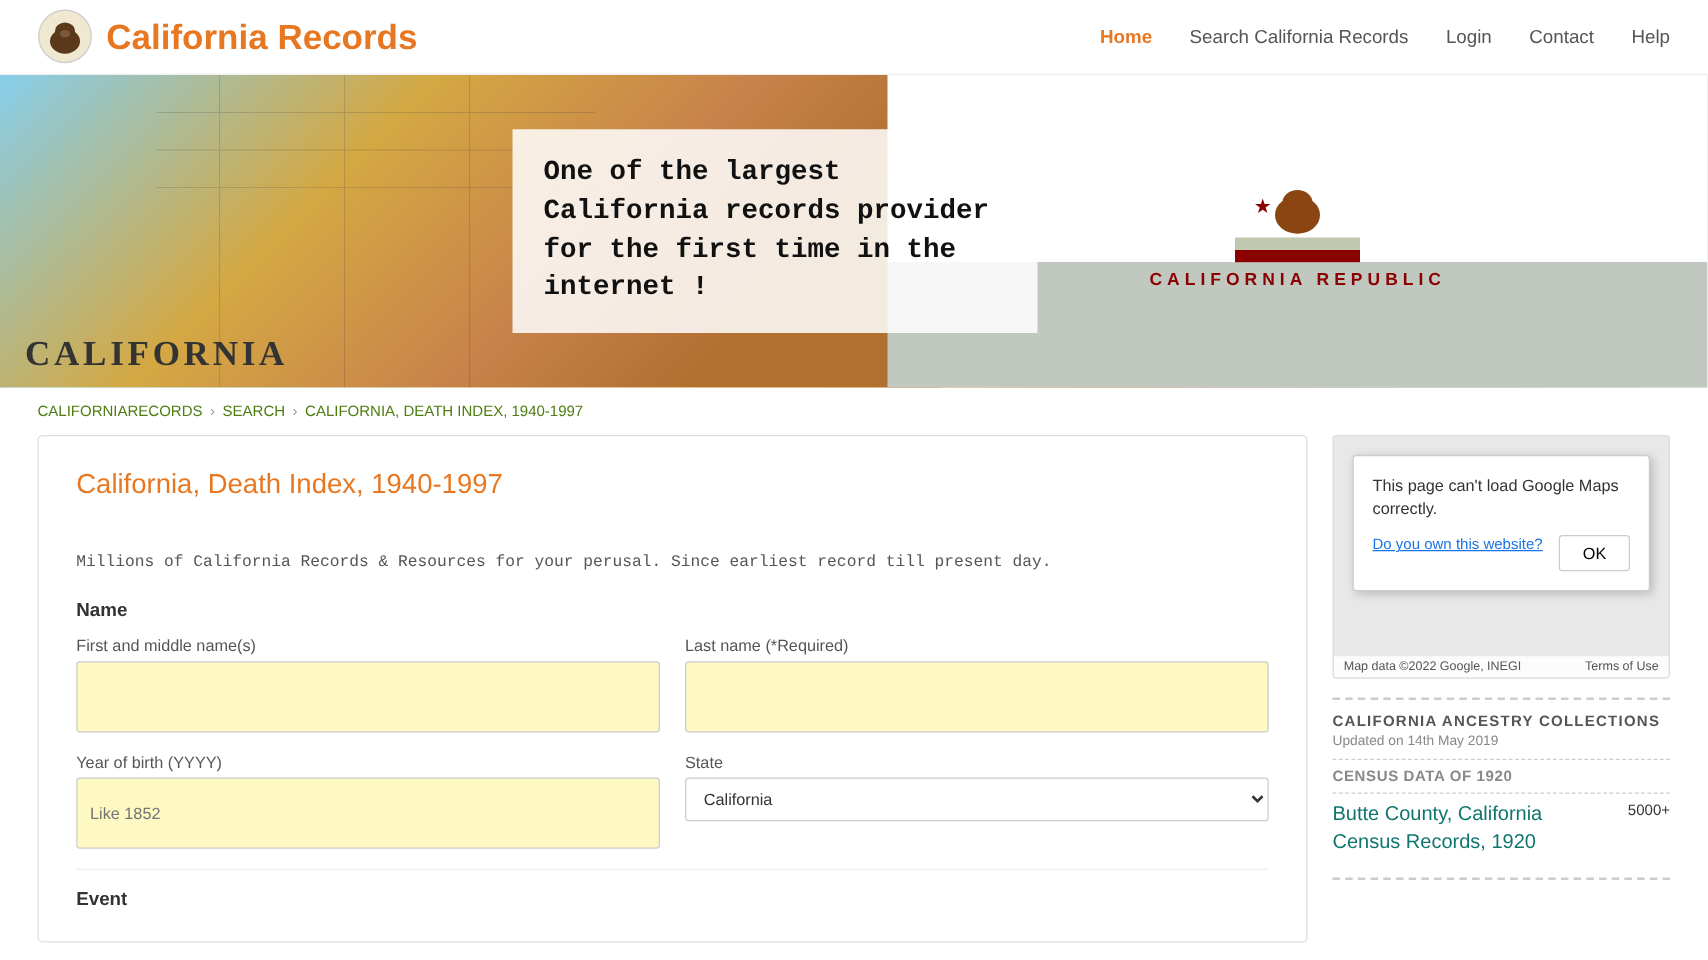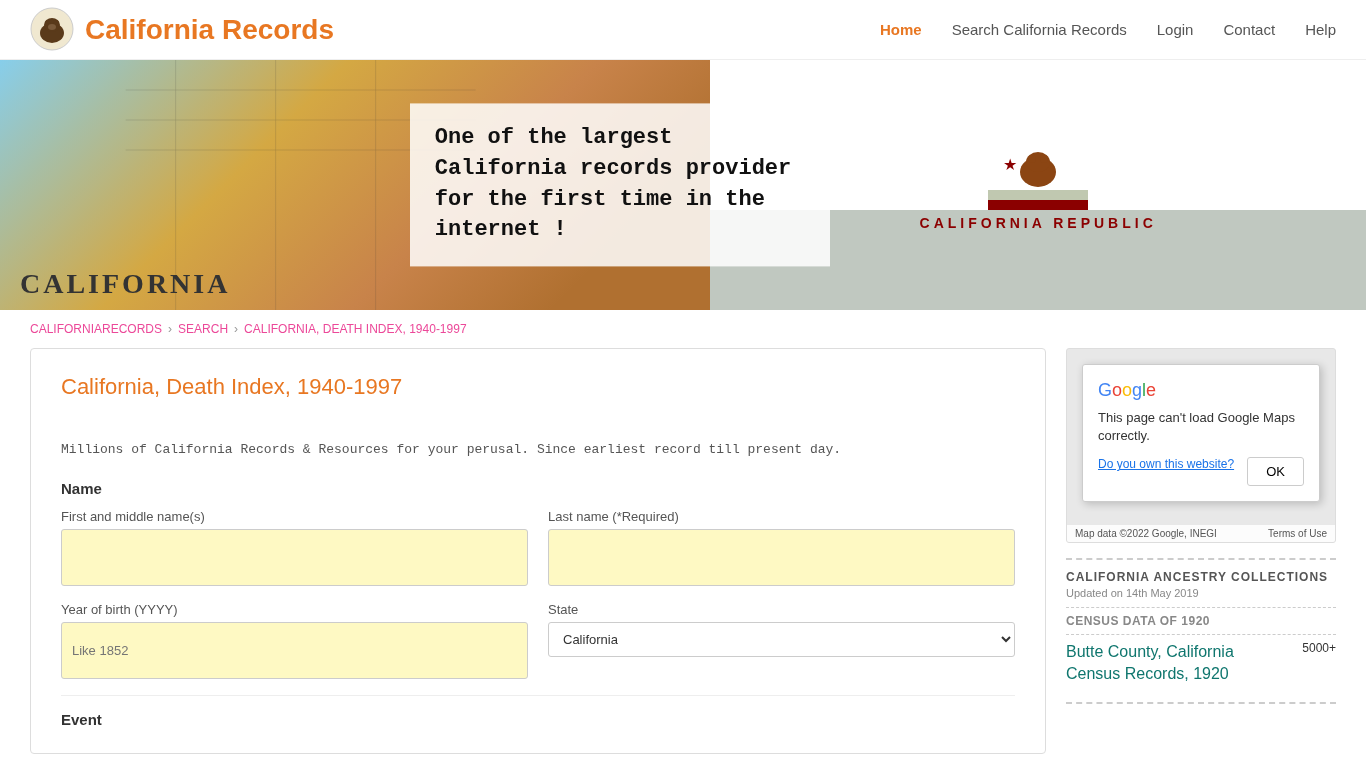--- a/index.html
+++ b/index.html
@@ -109,21 +109,21 @@
     
     #breadcrumb {
       padding: 12px 30px;
       font-size: 12px;
       color: #555;
       display: flex;
       align-items: center;
       gap: 6px;
     }
     .breadcrumb-item {
-      color: #ec4899;
+      color: #4d7c0f;
       text-transform: uppercase;
       font-size: 12px;
       cursor: pointer;
     }
     .breadcrumb-sep { color: #999; }
 
     
     #main {
       display: flex;
       gap: 20px;
@@ -431,23 +431,20 @@
 
 
     <hr class="section-divider">
     <div id="event-label">Event</div>
   </div>
 
   <div id="sidebar">
 
     <div id="maps-error">
       <div id="maps-error-popup">
-        <div id="google-logo">
-          <span>G</span><span>o</span><span>o</span><span>g</span><span>l</span><span>e</span>
-        </div>
         <div id="maps-error-msg">This page can't load Google
 Maps correctly.</div>
         <div id="maps-error-footer">
           <a id="maps-error-link">Do you own this
 website?</a>
           <button id="maps-ok-btn">OK</button>
         </div>
       </div>
       <div id="maps-bottom-bar">
         <span>Map data ©2022 Google, INEGI</span>

